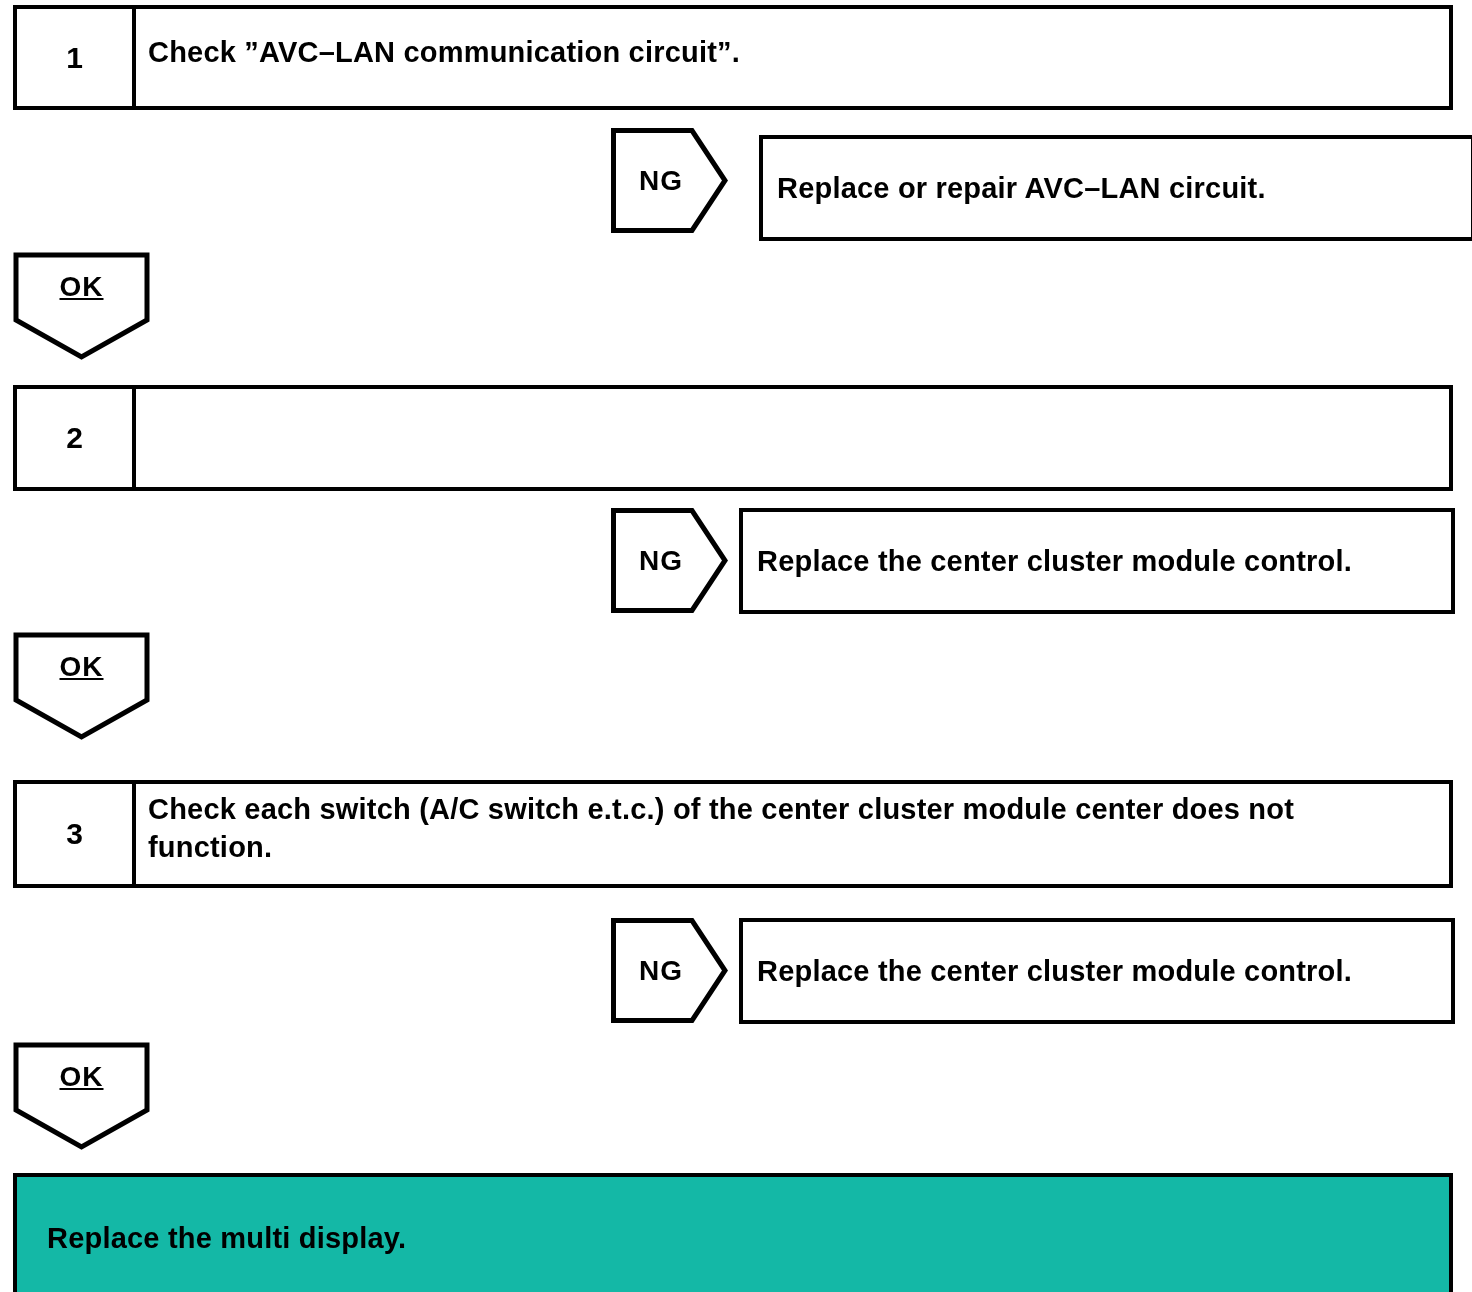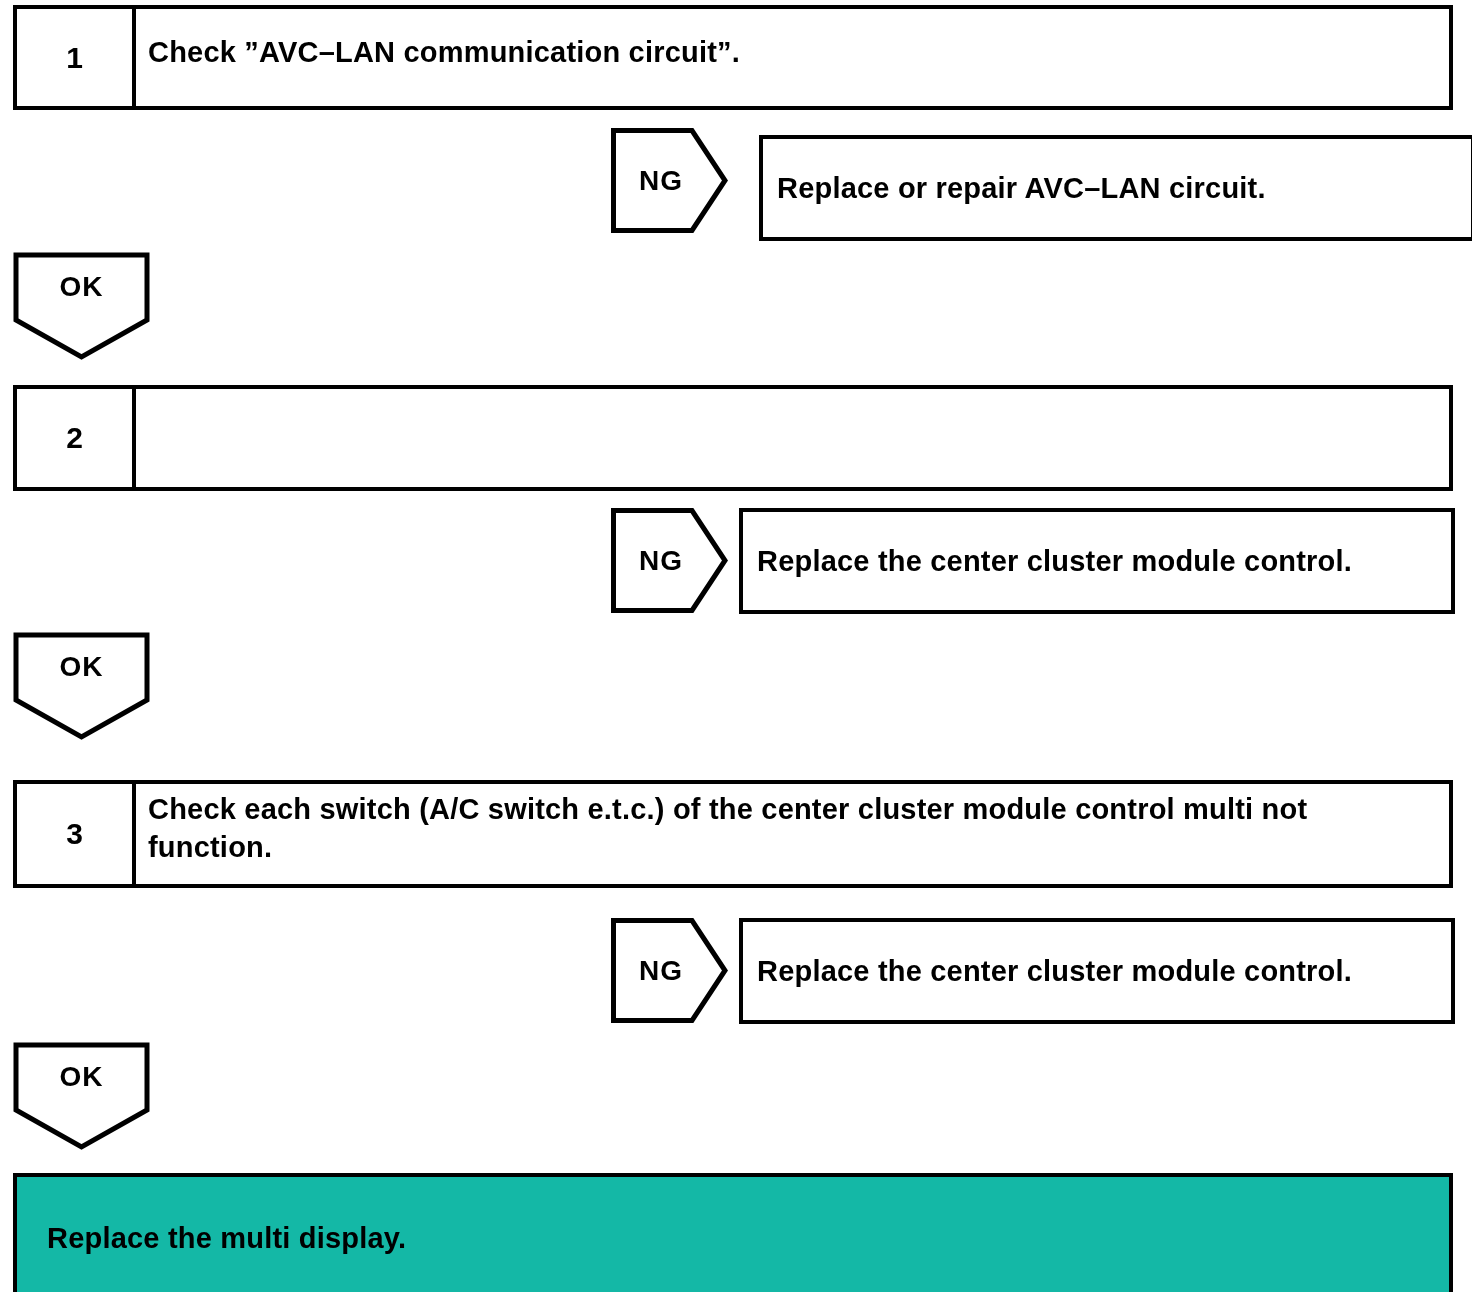--- a/index.html
+++ b/index.html
@@ -108,20 +108,21 @@
     left: 0;
     top: 0;
     width: 137px;
     height: 70px;
     display: flex;
     align-items: center;
     justify-content: center;
     font-size: 28px;
     font-weight: bold;
     letter-spacing: 1px;
+    text-decoration: underline;
   }
   .s1-ok { top: 252px; }
   .s2-ok { top: 632px; }
   .s3-ok { top: 1042px; }
 
   
   .final-box {
     position: absolute;
     left: 13px;
     top: 1173px;
@@ -183,21 +184,21 @@
 
   <div class="ok-shape s2-ok">
     <svg width="137" height="108" viewBox="0 0 137 108">
       <polygon points="3,3 134,3 134,68 68.5,105 3,68" fill="#ffffff" stroke="#000000" stroke-width="5"></polygon>
     </svg>
     <span class="ok-label">OK</span>
   </div>
 
   <div class="step-box s3-box">
     <div class="step-num">3</div>
-    <div class="step-text">Check each switch (A/C switch e.t.c.) of the center cluster module control multi not function.</div>
+    <div class="step-text">Check each switch (A/C switch e.t.c.) of the center cluster module center does not function.</div>
   </div>
 
   <div class="ng-shape s3-ng">
     <svg width="117" height="105" viewBox="0 0 117 105">
       <polygon points="2.5,2.5 81,2.5 114,52.5 81,102.5 2.5,102.5" fill="#ffffff" stroke="#000000" stroke-width="5"></polygon>
     </svg>
     <span class="ng-label">NG</span>
   </div>
 
   <div class="action-box s3-action">

